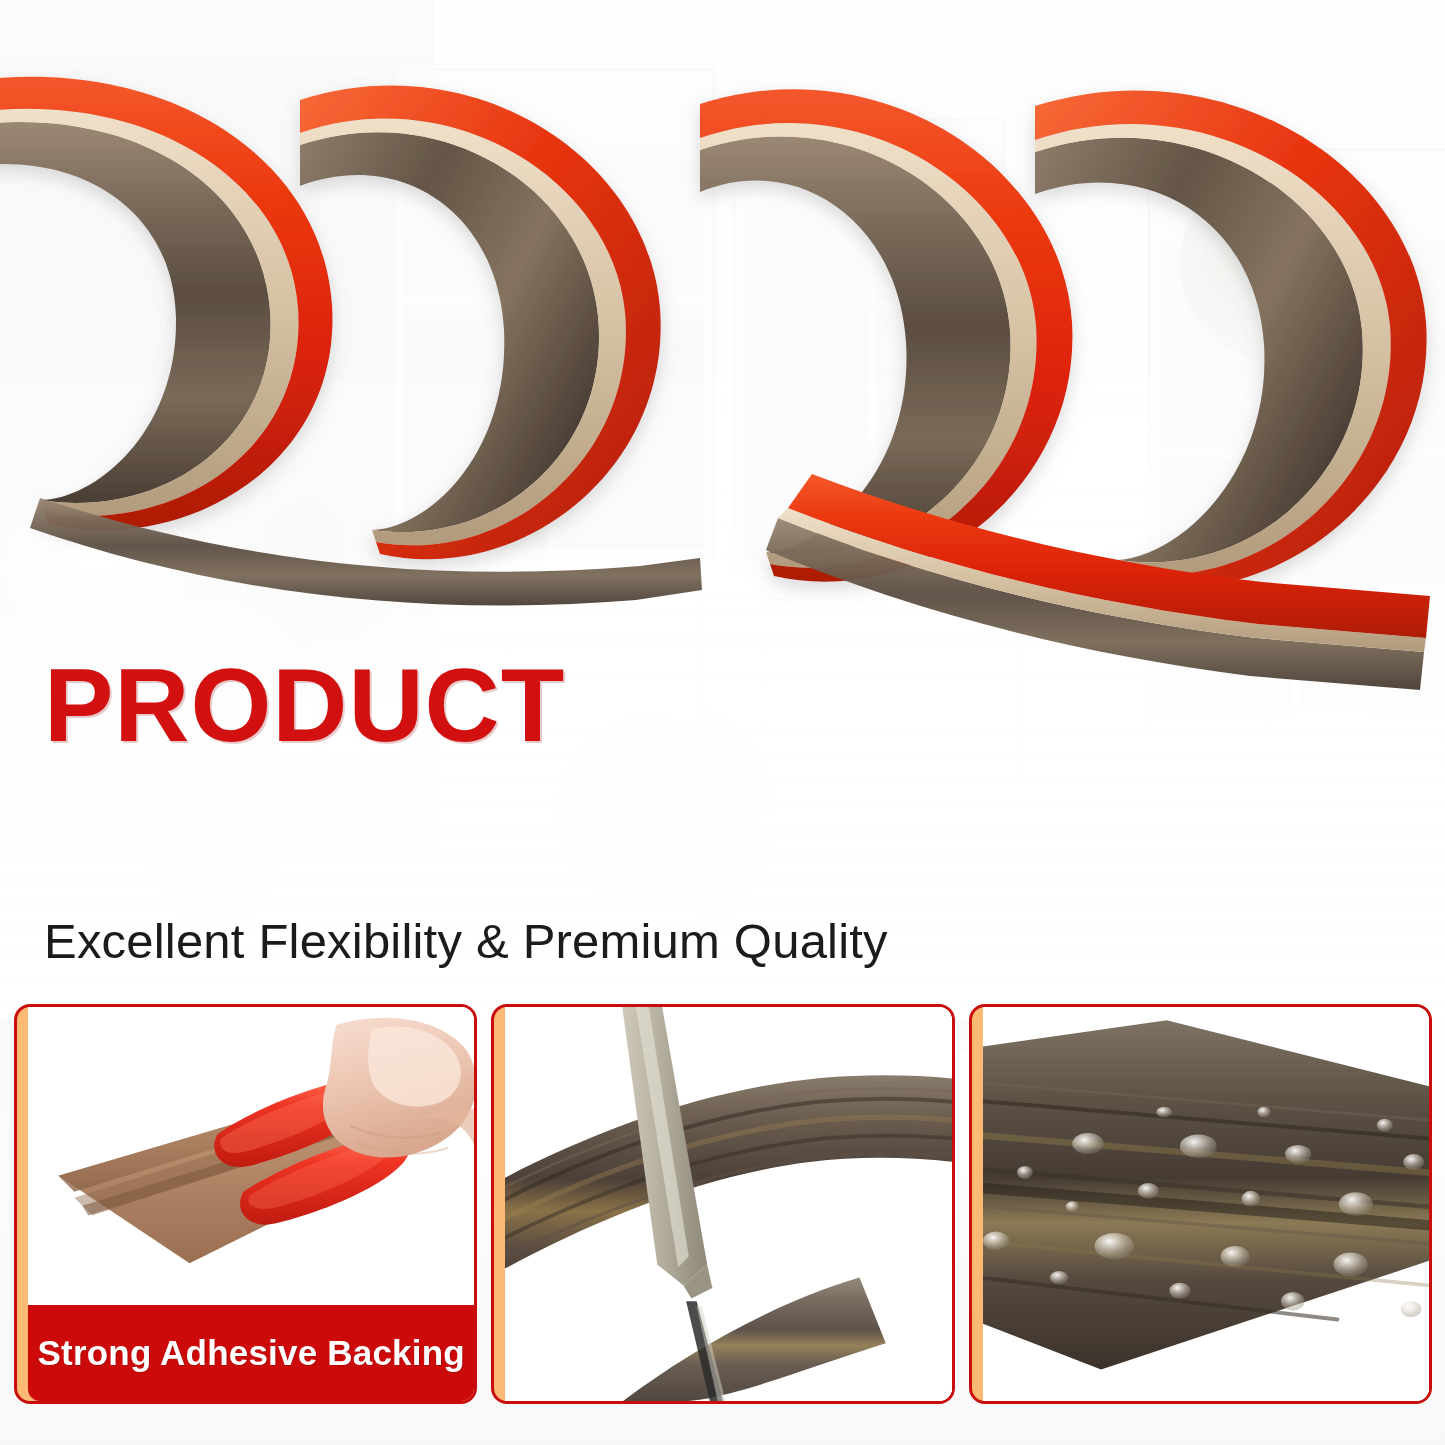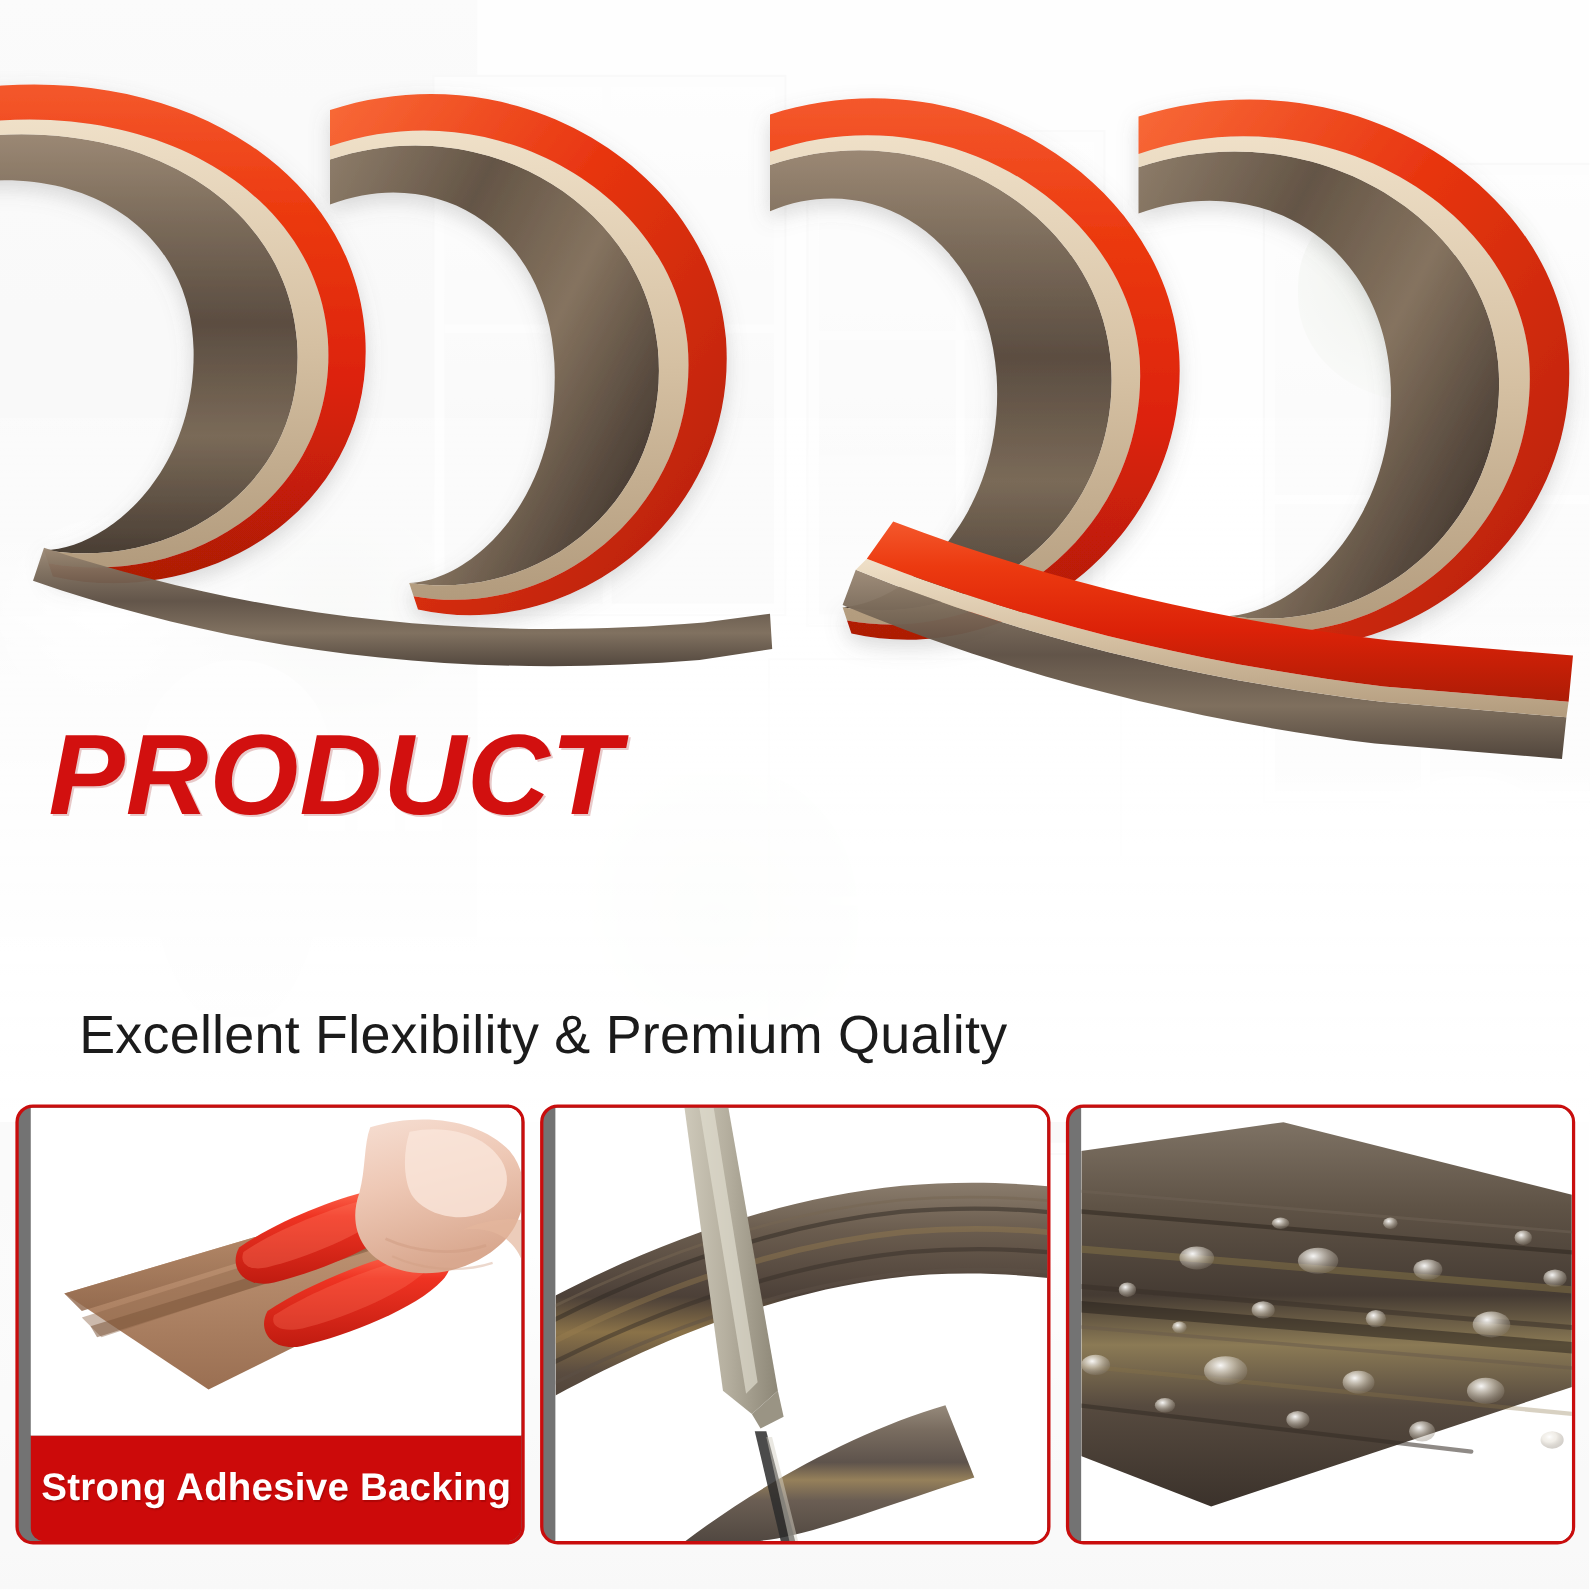--- a/index.html
+++ b/index.html
@@ -135,62 +135,60 @@
     width: 1445px; height: 720px;
   }
   .hero svg { display:block; width: 1445px; height: 720px; }
 
   
   .headline {
     position: absolute;
     left: 44px;
     top: 655px;
     width: 1150px;
-    font-style: italic;
   }
   .headline .line {
     font-weight: bold;
     font-size: 104px;
     line-height: 0.97;
     letter-spacing: 1px;
     color: #d2100f;
     text-shadow: 2px 2px 0 rgba(150,12,12,.22);
     white-space: nowrap;
   }
   .subtitle {
     position: absolute;
     left: 44px;
     top: 913px;
     font-size: 49px;
     font-weight: normal;
     color: #1b1b1b;
     letter-spacing: 0.2px;
     white-space: nowrap;
-    margin-left: 28px;
   }
 
   
   .panels {
     position: absolute;
     left: 14px;
     top: 1004px;
     width: 1418px;
     height: 400px;
     display: flex;
     gap: 14px;
   }
   .panel {
     position: relative;
     flex: 1 1 0;
     display: flex;
     flex-direction: column;
     border: 3px solid #c90d0d;
     border-radius: 16px;
     overflow: hidden;
-    background: #737373;
+    background: #fdba74;
     padding-left: 11px;
   }
   .panel-photo {
     position: relative;
     flex: 1 1 auto;
     background: #ffffff;
     overflow: hidden;
   }
   .panel-photo svg { position:absolute; left:0; top:0; width:100%; height:100%; }
   .panel-caption {

